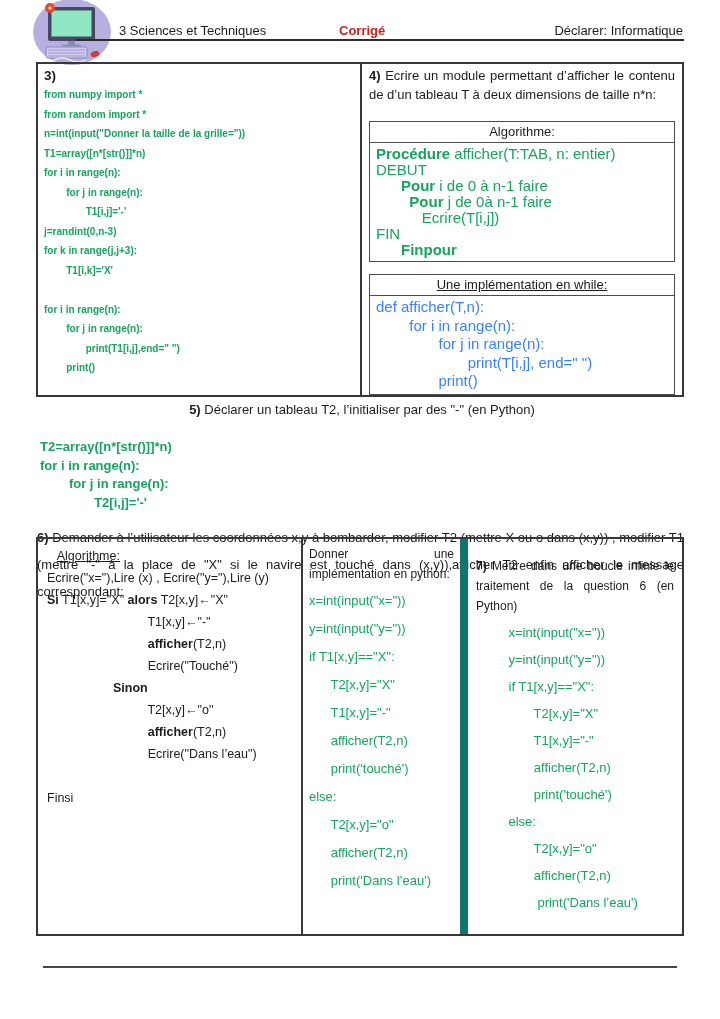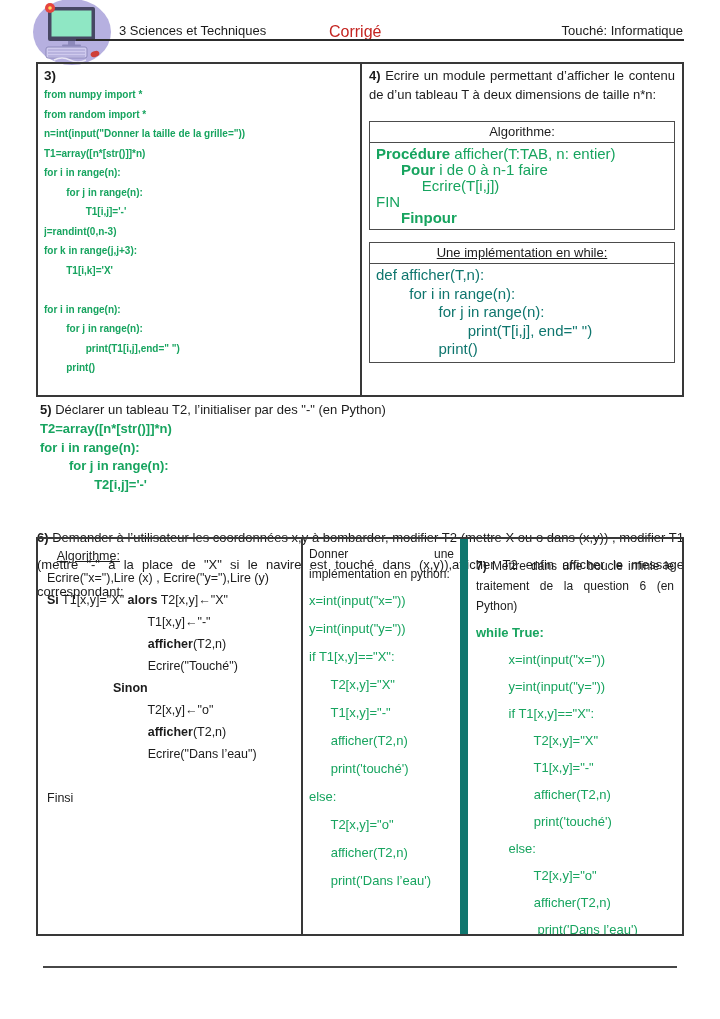--- a/index.html
+++ b/index.html
@@ -7,40 +7,40 @@
   .page{position:relative;width:720px;height:1019px;background:#fff;
         font-family:"Liberation Sans",sans-serif;color:#1c1c1c;overflow:hidden}
   .b{font-weight:bold}
   .u{text-decoration:underline}
   .green{color:var(--green,#17a45f)}
   .bold{font-weight:bold}
   .code .line{white-space:pre;overflow:hidden}
   
   .logo{position:absolute;left:32px;top:-1px;width:80px;height:66px}
   .hdr-school{position:absolute;left:119px;top:23px;font-size:13px}
-  .hdr-doc{position:absolute;left:329px;top:23px;font-size:16px;font-weight:normal;color:var(--red,#c42420)}
+  .hdr-doc{position:absolute;left:339px;top:23px;font-size:13px;font-weight:bold;color:var(--red,#c42420)}
   .hdr-subject{position:absolute;right:37px;top:23px;font-size:13px}
   .hdr-rule{position:absolute;left:76px;top:39px;width:608px;height:2px;background:#2c2c2c}
   
   .t1{position:absolute;left:36px;top:62px;width:648px;height:335px;border:2px solid #383838;display:flex}
   .t1-left{width:324px;border-right:2px solid #383838;padding:3px 6px;overflow:hidden}
   .t1-right{flex:1;padding:2px 7px 0 7px;overflow:hidden}
   .qlabel{font-weight:bold;font-size:13.5px;line-height:18px}
   .lh195 .line{line-height:19.5px;font-size:10px}
   .para{font-size:13px;line-height:19px;text-align:justify}
   .ibox{border:1.5px solid #4c4c4c;margin-top:17px}
   .ibox.impl{margin-top:12px}
   .ibox-title{text-align:center;font-size:13px;padding:2px 0 3px;border-bottom:1.5px solid #4c4c4c}
   .ibox-body{padding:3px 6px;font-size:15px}
   .algolh .line{line-height:16px}
   .impl .ibox-body{padding:2px 6px 3px}
-  .impl .ibox-body .line{line-height:18.5px;color:#0f766e}
+  .impl .ibox-body .line{line-height:18.5px;color:#3b82f6}
   
   .q5{position:absolute;left:40px;top:401px;width:644px}
-  .q5 .para{text-align:left;line-height:17px;margin-bottom:2px}
+  .q5 .para{text-align:center;line-height:17px;margin-bottom:20px}
   .lh185 .line{line-height:18.5px;font-size:13px}
   
   .q6{position:absolute;left:37px;top:524px;width:647px;line-height:27px}
   
   .t2{position:absolute;left:36px;top:537px;width:648px;height:399px;border:2px solid #383838;display:flex}
   .t2-c1{width:265px;border-right:2px solid #383838;padding:6px 4px 6px 9px;font-size:12.5px;overflow:hidden}
   .t2-c1 .line{line-height:22px}
   .t2-c2{width:165px;border-right:8px solid #0f766e;padding:5px 6px;overflow:hidden}
   .t2-c3{flex:1;padding:17px 8px;overflow:hidden}
   .cell-title{font-size:12px;line-height:20px;text-align:justify;margin-bottom:3px}
@@ -63,21 +63,21 @@
       <rect x="30" y="45.5" width="19" height="2" rx="1" fill="#8d89bb"></rect>
       <rect x="14" y="48" width="41" height="11" rx="2" fill="#cfcaee" stroke="#8d89bb" stroke-width="1"></rect>
       <path d="M16 51 h37 M16 54 h37 M16 57 h37" stroke="#a29dd0" stroke-width="1" fill="none"></path>
       <ellipse cx="63" cy="55" rx="4.5" ry="3" fill="#cf4038" transform="rotate(-20 63 55)"></ellipse>
       <circle cx="18" cy="9" r="5" fill="#e6453e"></circle>
       <circle cx="18" cy="9" r="1.8" fill="#ffd95e"></circle>
       <path d="M22 61 q8 -4 16 0 q8 4 16 0" stroke="#e9e6f6" stroke-width="1.5" fill="none"></path>
     </svg>
     <span class="hdr-school">3 Sciences et Techniques</span>
     <span class="hdr-doc">Corrigé</span>
-    <span class="hdr-subject">Touché: Informatique</span>
+    <span class="hdr-subject">Déclarer: Informatique</span>
     <div class="hdr-rule"></div>
   </header>
 
   <section class="t1">
     <div class="t1-left">
       <div class="qlabel">3)</div>
       <div class="code green bold lh195">
           <div class="line"><span>from numpy import *</span></div>
           <div class="line"><span>from random import *</span></div>
           <div class="line"><span>n=int(input("Donner la taille de la grille="))</span></div>
@@ -94,21 +94,23 @@
           <div class="line"><span>               print(T1[i,j],end=" ")</span></div>
           <div class="line"><span>        print()</span></div>
         </div>
     </div>
     <div class="t1-right">
       <p class="para"><b>4)</b> <span>Ecrire un module permettant d’afficher le contenu de d’un tableau T à deux dimensions de taille n*n:</span></p>
       <div class="ibox">
         <div class="ibox-title">Algorithme:</div>
         <div class="ibox-body code green algolh">
             <div class="line"><span class="b">Procédure</span><span> afficher(T:TAB, n: entier)</span></div>
+            <div class="line"><span>DEBUT</span></div>
             <div class="line"><span>      </span><span class="b">Pour</span><span> i de 0 à n-1 faire</span></div>
+            <div class="line"><span>        </span><span class="b">Pour</span><span> j de 0à n-1 faire</span></div>
             <div class="line"><span>           Ecrire(T[i,j])</span></div>
             <div class="line"><span>FIN</span></div>
             <div class="line"><span>      </span><span class="b">Finpour</span></div>
           </div>
       </div>
       <div class="ibox impl">
         <div class="ibox-title u">Une implémentation en while:</div>
         <div class="ibox-body code">
             <div class="line"><span>def afficher(T,n):</span></div>
             <div class="line"><span>        for i in range(n):</span></div>
@@ -159,21 +161,20 @@
           <div class="line"><span>      print('touché')</span></div>
           <div class="line"><span>else:</span></div>
           <div class="line"><span>      T2[x,y]="o"</span></div>
           <div class="line"><span>      afficher(T2,n)</span></div>
           <div class="line"><span>      print('Dans l’eau')</span></div>
         </div>
     </div>
     <div class="t2-c3">
       <p class="cell-title"><b>7)</b> <span>Mettre dans une boucle infinie le traitement de la question 6 (en Python)</span></p>
       <div class="code green lh27">
-          <div class="line"><span class="b">while True:</span></div>
           <div class="line"><span>         x=int(input("x="))</span></div>
           <div class="line"><span>         y=int(input("y="))</span></div>
           <div class="line"><span>         if T1[x,y]=="X":</span></div>
           <div class="line"><span>                T2[x,y]="X"</span></div>
           <div class="line"><span>                T1[x,y]="-"</span></div>
           <div class="line"><span>                afficher(T2,n)</span></div>
           <div class="line"><span>                print('touché')</span></div>
           <div class="line"><span>         else:</span></div>
           <div class="line"><span>                T2[x,y]="o"</span></div>
           <div class="line"><span>                afficher(T2,n)</span></div>

